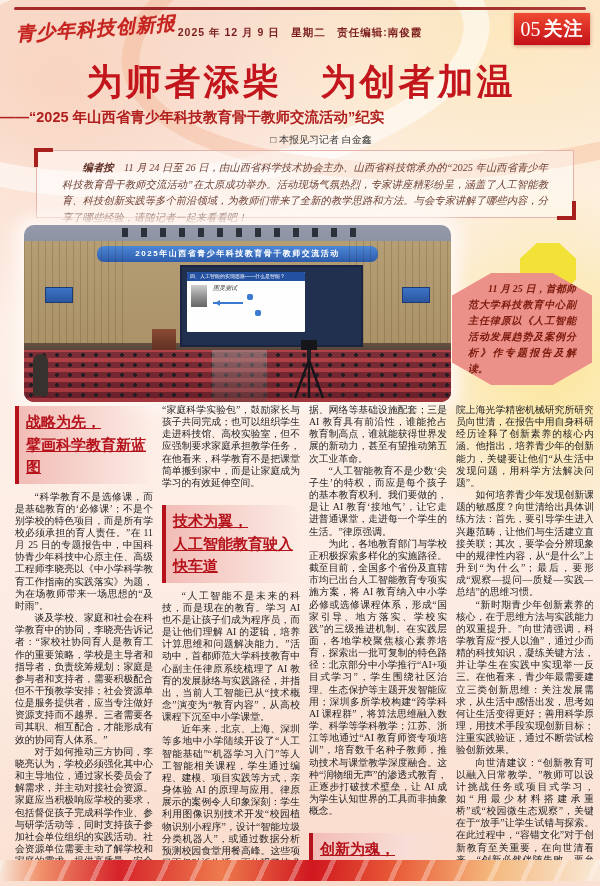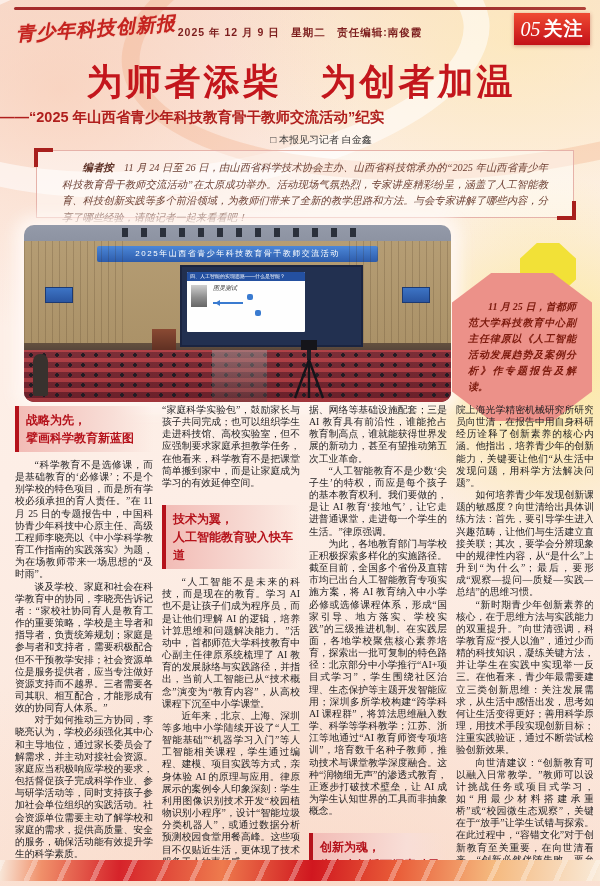--- a/index.html
+++ b/index.html
@@ -11,34 +11,34 @@
          radial-gradient(140% 80% at 50% 115%, rgba(248,210,190,.8) 0%, rgba(248,210,190,0) 60%),
          linear-gradient(180deg,#f9e2d6 0%,#fdf0e8 22%,#fdeee6 55%,#fbe6da 100%);}
   .swirl{position:absolute;border-radius:50%;pointer-events:none;}
   .sw1{left:-120px;top:-70px;width:560px;height:210px;border:26px solid rgba(255,255,255,.55);transform:rotate(-8deg);}
   .sw2{left:120px;top:-120px;width:700px;height:260px;border:18px solid rgba(240,160,120,.28);transform:rotate(-6deg);}
   .sw3{right:-160px;top:150px;width:420px;height:420px;background:radial-gradient(circle,rgba(250,225,90,.55) 0%,rgba(250,225,90,0) 62%);}
   .topline{position:absolute;left:14px;right:14px;top:7px;height:3px;background:linear-gradient(90deg,#a62b2b,#8e1f22 60%,#b04038);border-radius:2px;}
   .masthead{position:absolute;left:16px;top:16px;font-style:italic;font-weight:bold;font-size:19px;color:#c5231f;transform:rotate(-4deg);letter-spacing:1px;text-shadow:0 0 1px rgba(197,35,31,.5);}
   .dateline{position:absolute;left:0;right:0;top:26px;text-align:center;font-family:"Liberation Sans",sans-serif;font-weight:bold;font-size:10.5px;color:#7c1d1d;letter-spacing:1px;}
   .pagebox{position:absolute;right:10px;top:13px;width:76px;height:32px;background:linear-gradient(180deg,#ef4a32,#c31018);display:flex;align-items:center;justify-content:center;gap:3px;box-shadow:0 1px 4px rgba(150,20,20,.4);}
-  .pagebox .num{color:#fff;font-style:italic;font-size:20px;font-family:"Liberation Serif",serif;}
+  .pagebox .num{color:#fff;font-size:20px;font-family:"Liberation Serif",serif;}
   .pagebox .sec{color:#fff;font-weight:bold;font-size:19px;font-family:"Liberation Sans",sans-serif;letter-spacing:1px;}
   .headline{position:absolute;left:2px;right:0;top:58px;text-align:center;font-family:"Liberation Sans","DejaVu Sans",sans-serif;font-weight:900;font-size:36px;color:#c3161c;letter-spacing:3px;}
   .subhead{position:absolute;left:0;right:0;top:108px;font-family:"Liberation Sans",sans-serif;font-weight:bold;font-size:14.5px;color:#b01f1d;}
   .byline{position:absolute;left:0;right:0;top:133px;text-align:center;font-size:10px;color:#3a3a3a;font-family:"Liberation Sans",sans-serif;margin-left:42px;}
   .ednote{position:absolute;left:36px;top:150px;width:538px;height:68px;border:1px solid #e6b2a9;background:rgba(255,255,255,.45);padding:9px 25px;box-sizing:border-box;}
   .ednote:before{content:"";position:absolute;left:-3px;top:-3px;width:15px;height:15px;border-left:4px solid #a8201d;border-top:4px solid #a8201d;}
   .ednote:after{content:"";position:absolute;right:-3px;bottom:-3px;width:15px;height:15px;border-right:4px solid #a8201d;border-bottom:4px solid #a8201d;}
   .ednote p{margin:0;font-size:10.3px;line-height:1.62;color:#6d4034;font-style:italic;text-align:justify;text-indent:2em;}
   .ednote b{font-style:italic;color:#5d3025;}
   
   .photo{position:absolute;left:24px;top:225px;width:427px;height:177px;border-radius:10px;overflow:hidden;box-shadow:0 0 16px 9px rgba(255,248,243,.95);background:linear-gradient(180deg,#949aa9 0px,#8d93a2 16px,#b59d74 16px,#ab9268 118px,#64513f 118px,#55443a 126px,#7e4148 126px,#733a44 177px);}
   .lights{position:absolute;left:20%;top:3px;width:60%;height:9px;background:repeating-linear-gradient(90deg,transparent 0 13px,#2b303b 13px 19px);}
-  .banner{position:absolute;left:17%;top:21px;width:66%;height:16px;background:linear-gradient(180deg,#4c87d8,#2d5cab);border-radius:2px;color:#fff;font-size:8px;line-height:16px;text-align:center;letter-spacing:1.5px;font-family:"Liberation Sans",sans-serif;white-space:nowrap;overflow:hidden;}
+  .banner{position:absolute;left:17%;top:21px;width:66%;height:16px;background:linear-gradient(180deg,#4c87d8,#2d5cab);border-radius:7px;color:#fff;font-size:8px;line-height:16px;text-align:center;letter-spacing:1.5px;font-family:"Liberation Sans",sans-serif;white-space:nowrap;overflow:hidden;font-weight:bold;}
   .slatsL,.slatsR{position:absolute;top:16px;height:102px;width:24%;background:repeating-linear-gradient(90deg,rgba(60,40,20,.18) 0 1px,transparent 1px 7px);}
   .slatsL{left:0;}.slatsR{right:0;}
   .bigscreen{position:absolute;left:37%;top:42px;width:42%;height:78px;background:#223050;box-shadow:0 0 0 2px #1a2440;}
   .slide{position:absolute;left:5px;top:5px;width:66%;height:60px;background:#fefefe;border-radius:1px;overflow:hidden;}
   .slide .bar{height:9px;background:#2450a0;color:#fff;font-size:5px;line-height:9px;padding-left:3px;white-space:nowrap;font-family:"Liberation Sans",sans-serif;}
   .slide .portrait{position:absolute;left:4px;top:13px;width:16px;height:22px;background:linear-gradient(180deg,#cfcfcf,#8f8f8f 55%,#666);}
   .slide .ink{position:absolute;left:26px;top:12px;font-size:6px;color:#333;font-style:italic;}
   .slide .arrow{position:absolute;left:26px;top:30px;width:30px;height:2px;background:#3a7bd0;}
   .slide .arrow:before{content:"";position:absolute;left:-1px;top:-2px;border:3px solid transparent;border-right:5px solid #3a7bd0;}
   .slide .node{position:absolute;width:6px;height:6px;border-radius:2px;background:#3a7bd0;}
@@ -49,28 +49,28 @@
      background:
        radial-gradient(circle 2px at 7px 5px,#241d24 97%,transparent) 0 0/13px 10px,
        repeating-linear-gradient(0deg,rgba(196,62,66,.65) 0 4px,rgba(112,24,34,.55) 4px 10px),
        linear-gradient(180deg,#8c4a52,#5f2731);}
   .aisle{position:absolute;left:44%;bottom:0;width:13%;height:52px;background:linear-gradient(180deg,rgba(160,150,150,.55),rgba(90,70,70,.35));}
   .tripod{position:absolute;left:62%;bottom:2px;}
   .silhouette{position:absolute;left:2%;bottom:6px;width:15px;height:42px;background:#38322e;border-radius:7px 7px 2px 2px;}
   
   .co-wrap{position:absolute;left:452px;top:243px;width:140px;height:178px;}
   .octo-y{position:absolute;right:16px;top:0;width:56px;height:52px;background:#f2e137;clip-path:polygon(30% 0,70% 0,100% 30%,100% 70%,70% 100%,30% 100%,0 70%,0 30%);}
-  .octo-p{position:absolute;left:0;top:30px;width:140px;height:148px;background:#ec9189;clip-path:polygon(28% 0,72% 0,100% 20%,100% 80%,72% 100%,28% 100%,0 80%,0 20%);display:flex;align-items:center;}
+  .octo-p{position:absolute;left:0;top:30px;width:140px;height:112px;background:#ec9189;clip-path:polygon(28% 0,72% 0,100% 20%,100% 80%,72% 100%,28% 100%,0 80%,0 20%);display:flex;align-items:center;}
   .octo-p p{margin:0;padding:10px 16px;font-size:10px;font-weight:bold;line-height:1.6;color:#7c1a0d;text-align:justify;text-indent:2em;font-style:italic;}
   
   .cols{position:absolute;left:15px;top:404px;width:578px;height:456px;display:flex;gap:9px;overflow:hidden;}
   .col{width:138px;flex:0 0 138px;}
   .col p{margin:0;font-size:9.8px;line-height:12.15px;text-align:justify;color:#1d1d20;text-indent:2em;}
   .col p.noind{text-indent:0;}
-  .shead{margin:16px 0 7px 0;border-left:4px solid #b5121b;background:linear-gradient(90deg,#f2bcb6 0%,#f8ded7 70%,rgba(248,222,215,0) 100%);padding:5px 4px 5px 7px;font-family:"Liberation Sans",sans-serif;font-weight:bold;font-size:12px;line-height:1.5;color:#b5121b;}
+  .shead{margin:16px 0 7px 0;border-left:4px solid #b5121b;background:linear-gradient(90deg,#f2bcb6 0%,#f8ded7 70%,rgba(248,222,215,0) 100%);padding:5px 4px 5px 7px;font-family:"Liberation Sans",sans-serif;font-weight:bold;font-size:15px;line-height:1.5;color:#b5121b;text-decoration:underline;}
   .shead.first{margin-top:2px;}
   
   .footer{position:absolute;left:0;right:0;bottom:5px;height:21px;background:linear-gradient(95deg,#f8e8da 0%,#f0906a 7%,#d6232a 20%,#ee7a4d 37%,#d0171f 52%,#e95c38 66%,#f5b97e 82%,#f9ead8 100%);}
   .footer:after{content:"";position:absolute;inset:0;background:repeating-linear-gradient(115deg,rgba(255,255,255,.30) 0 5px,transparent 5px 30px);}
 </style>
 </head>
 <body>
 
 <div class="swirl sw1"></div>
 <div class="swirl sw2"></div>

